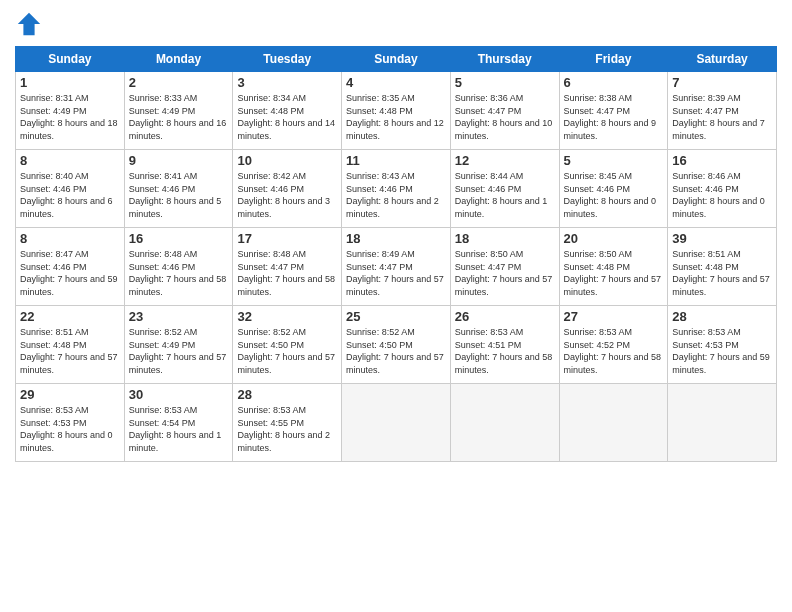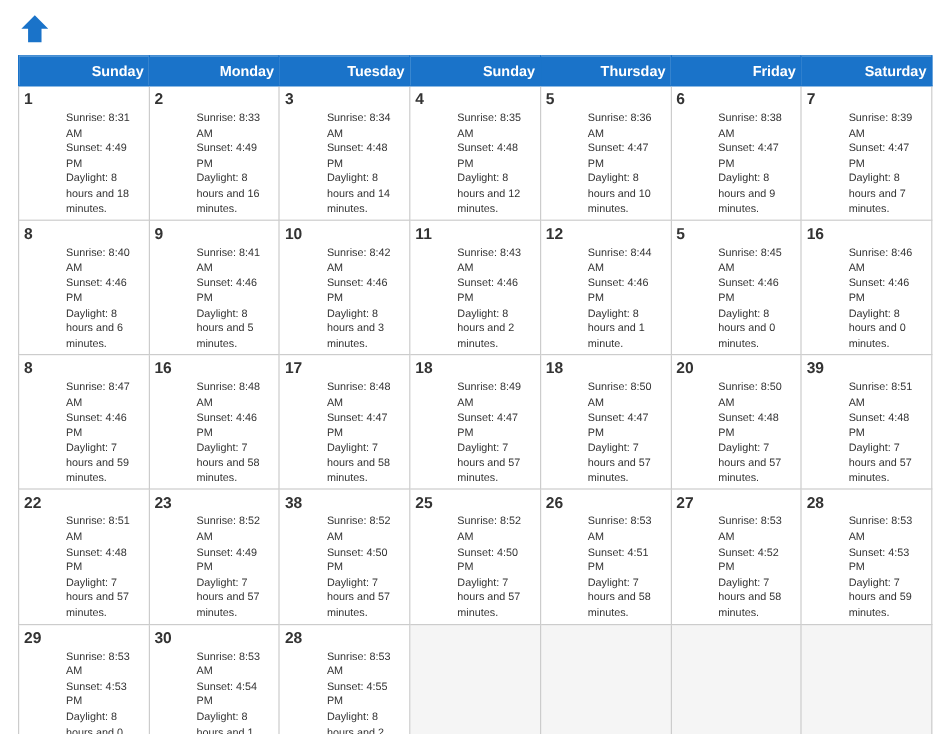--- a/index.html
+++ b/index.html
@@ -45,21 +45,21 @@
     }
     .calendar {
       width: 100%;
       border-collapse: collapse;
       font-size: 10px;
     }
     .calendar th {
       background: #1a73c9;
       color: #fff;
       padding: 5px 4px;
-      text-align: right;
+      text-align: center;
       font-size: 12px;
       font-weight: bold;
       border: 1px solid #1a73c9;
     }
     .calendar td {
       border: 1px solid #ccc;
       vertical-align: top;
       padding: 3px 4px;
       width: calc(100% / 7);
       min-height: 75px;
@@ -73,21 +73,20 @@
       font-size: 13px;
       font-weight: bold;
       color: #333;
       display: block;
       margin-bottom: 2px;
     }
     .day-info {
       font-size: 9px;
       color: #333;
       line-height: 1.4;
-      margin-left: 35px;
     }
     .cal-row td {
       height: 78px;
     }
   </style>
 </head>
 <body>
 
 <div class="page">
   <div class="header">
@@ -212,21 +211,21 @@
         <tr class="cal-row">
           <td>
             <span class="day-num">22</span>
             <div class="day-info">Sunrise: 8:51 AM<br>Sunset: 4:48 PM<br>Daylight: 7 hours and 57 minutes.</div>
           </td>
           <td>
             <span class="day-num">23</span>
             <div class="day-info">Sunrise: 8:52 AM<br>Sunset: 4:49 PM<br>Daylight: 7 hours and 57 minutes.</div>
           </td>
           <td>
-            <span class="day-num">38</span>
+            <span class="day-num">32</span>
             <div class="day-info">Sunrise: 8:52 AM<br>Sunset: 4:50 PM<br>Daylight: 7 hours and 57 minutes.</div>
           </td>
           <td>
             <span class="day-num">25</span>
             <div class="day-info">Sunrise: 8:52 AM<br>Sunset: 4:50 PM<br>Daylight: 7 hours and 57 minutes.</div>
           </td>
           <td>
             <span class="day-num">26</span>
             <div class="day-info">Sunrise: 8:53 AM<br>Sunset: 4:51 PM<br>Daylight: 7 hours and 58 minutes.</div>
           </td>

